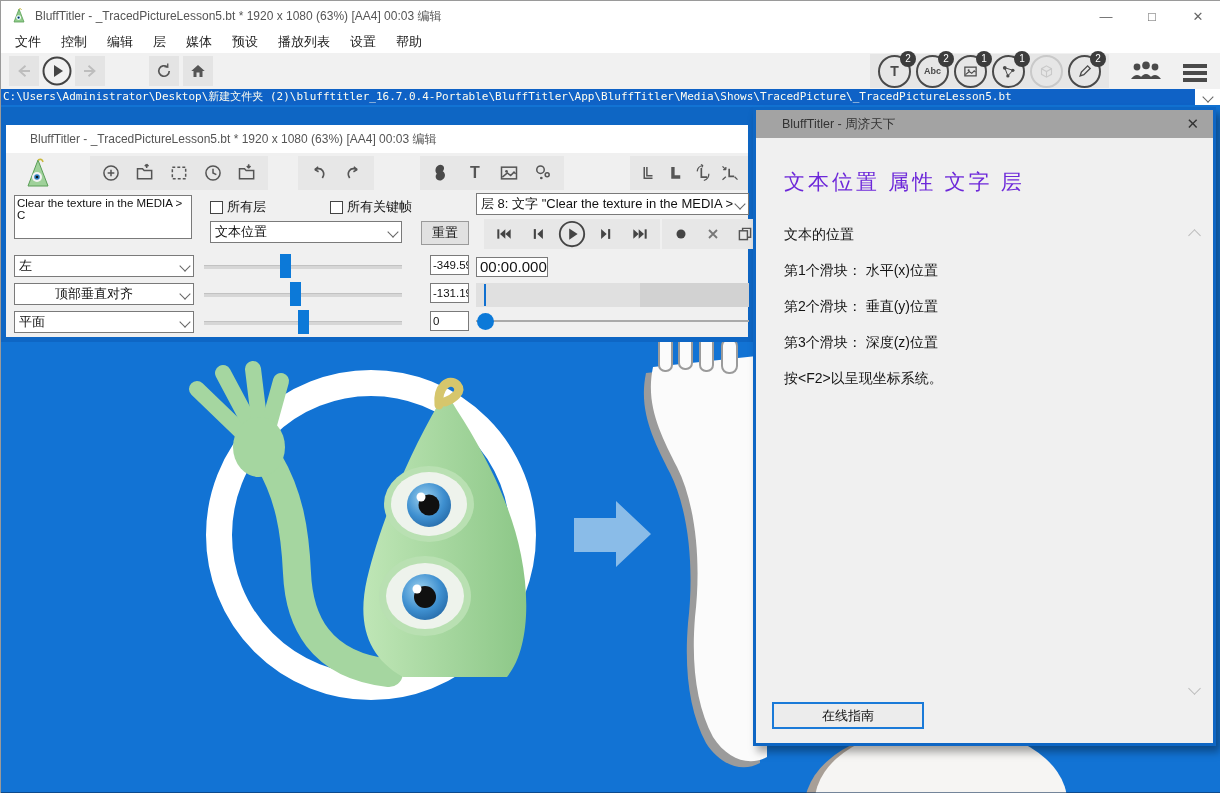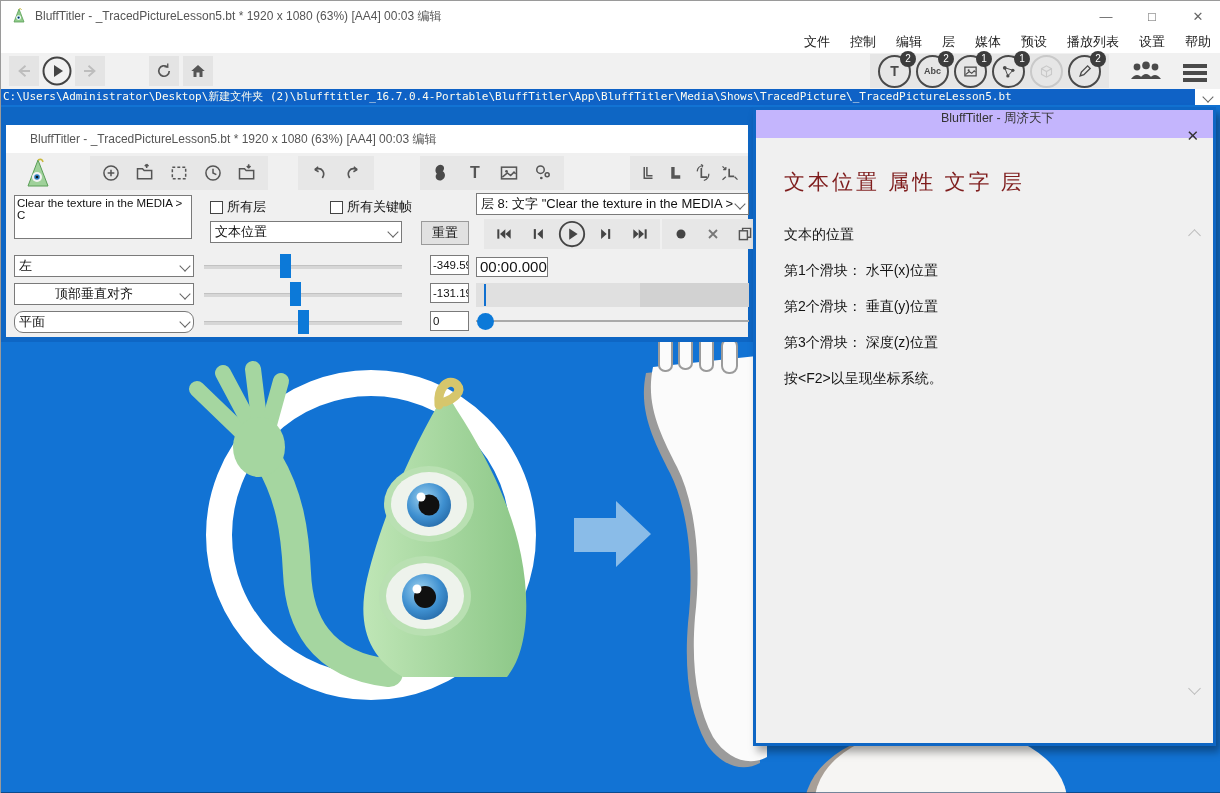--- a/index.html
+++ b/index.html
@@ -9,21 +9,21 @@
 
   
   .titlebar{position:absolute;left:0;top:0;width:1220px;height:30px;background:#fff;
             display:flex;align-items:center;}
   .titlebar .appicon{margin:0 8px 0 10px;}
   .titlebar .title{font-size:12px;color:#555;}
   .wincontrols{margin-left:auto;display:flex;height:100%;}
   .wbtn{width:46px;height:100%;display:flex;align-items:center;justify-content:center;
         color:#666;font-size:13px;}
   .menubar{position:absolute;left:0;top:30px;width:1220px;height:22px;background:#fff;
-           display:flex;align-items:center;padding-left:4px;box-sizing:border-box;justify-content:flex-end;}
+           display:flex;align-items:center;padding-left:4px;box-sizing:border-box;}
   .menubar span{padding:0 10px;font-size:13px;color:#222;cursor:default;}
 
   .toolbar{position:absolute;left:0;top:52px;width:1220px;height:36px;background:#f1f1f1;}
   .tile{position:absolute;top:3px;height:30px;background:#e4e4e4;display:flex;
         align-items:center;justify-content:center;}
   .navback{left:8px;width:30px;}.navplay{left:40px;width:32px;background:none;}
   .navfwd{left:74px;width:30px;}.navrefresh{left:148px;width:30px;}.navhome{left:182px;width:30px;}
   .rightstrip{position:absolute;right:112px;top:1px;height:34px;background:#e6e6e6;
               display:flex;align-items:center;gap:5px;padding:0 8px;}
   .circlebtn{position:relative;width:29px;height:29px;border:2.4px solid #4a4a4a;border-radius:50%;
@@ -86,26 +86,26 @@
   .hslider .knob{position:absolute;left:1px;top:4px;width:17px;height:17px;border-radius:50%;background:#0c79d8;}
   .playtile{position:absolute;left:478px;top:26px;height:30px;background:#e7e7e7;display:flex;
             align-items:center;padding:0 4px;gap:2px;}
   .playtile .e-btn{width:32px;}
   .rectile{position:absolute;left:656px;top:26px;height:30px;background:#e7e7e7;display:flex;
            align-items:center;padding:0 4px;gap:2px;}
 
   
   .helppanel{position:absolute;left:752px;top:106px;width:463px;height:639px;box-sizing:border-box;
              border:3px solid #0e66c4;background:#f0f0f0;box-shadow:4px 6px 8px rgba(0,0,0,.35);}
-  .h-title{height:28px;background:#c4b5fd;display:flex;align-items:center;padding-left:26px;
-           font-size:12.5px;color:#333;flex-direction:column;}
+  .h-title{height:28px;background:#a3a3a3;display:flex;align-items:center;padding-left:26px;
+           font-size:12.5px;color:#333;}
   .h-close{margin-left:auto;padding-right:14px;font-size:15px;color:#333;}
   .h-body{position:relative;height:calc(100% - 28px);}
   .h-head{position:absolute;left:28px;top:30px;font-family:"Liberation Serif","DejaVu Serif",serif;
-          font-size:21px;color:#7f1d1d;letter-spacing:3px;}
+          font-size:21px;color:#6d28d9;letter-spacing:3px;}
   .h-lines{position:absolute;left:28px;top:88px;font-size:14px;color:#141414;}
   .h-lines div{margin-bottom:18px;}
   .h-up{position:absolute;right:14px;top:88px;}
   .h-dn{position:absolute;right:14px;bottom:46px;}
   .scrollchev{width:8px;height:8px;border-right:1.6px solid #bbb;border-bottom:1.6px solid #bbb;display:inline-block;}
   .h-up .scrollchev{transform:rotate(-135deg);}
   .h-dn .scrollchev{transform:rotate(45deg);}
   .guide{position:absolute;left:16px;bottom:14px;width:148px;height:23px;background:#ececec;
          border:2px solid #1a7ad8;display:flex;align-items:center;justify-content:center;
          font-size:13px;color:#111;box-sizing:content-box;}
@@ -494,21 +494,21 @@
       </div>
 
       <div class="combo" style="left:8px;top:62px;width:180px;">
         <span>左</span>
         <span class="chev"></span>
       </div>
       <div class="combo" style="left:8px;top:90px;width:180px;padding-left:40px;">
         <span>顶部垂直对齐</span>
         <span class="chev"></span>
       </div>
-      <div class="combo" style="left:8px;top:118px;width:180px;border-radius:9px;">
+      <div class="combo" style="left:8px;top:118px;width:180px;">
         <span>平面</span>
         <span class="chev"></span>
       </div>
 
       <div class="slider" style="top:62px;">
           <div class="track"></div>
           <div class="thumb" style="left: calc(41% - 5px);"></div>
         </div>
       <div class="slider" style="top:90px;">
           <div class="track"></div>
@@ -544,16 +544,19 @@
       <div class="h-head">文本位置 属性 文字 层</div>
       <div class="h-lines">
         <div>文本的位置</div>
         <div>第1个滑块： 水平(x)位置</div>
         <div>第2个滑块： 垂直(y)位置</div>
         <div>第3个滑块： 深度(z)位置</div>
         <div>按&lt;F2&gt;以呈现坐标系统。</div>
       </div>
       <div class="h-up"><span class="scrollchev"></span></div>
       <div class="h-dn"><span class="scrollchev"></span></div>
+      <div class="guide">
+        <span>在线指南</span>
+      </div>
     </div>
   </div>
 
 </div>
 
 </body></html>

